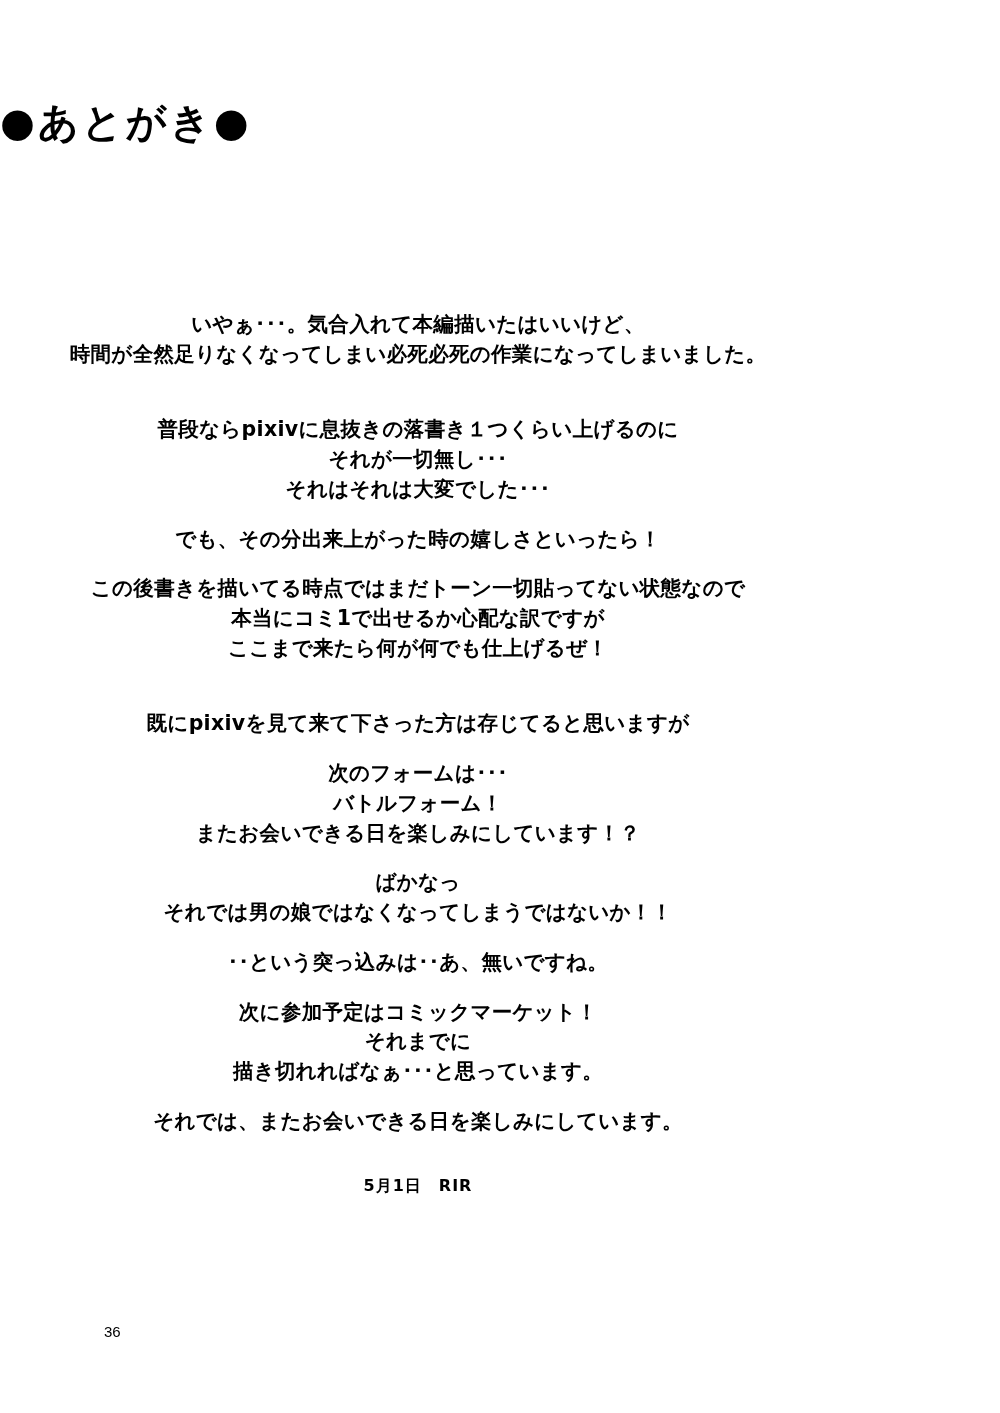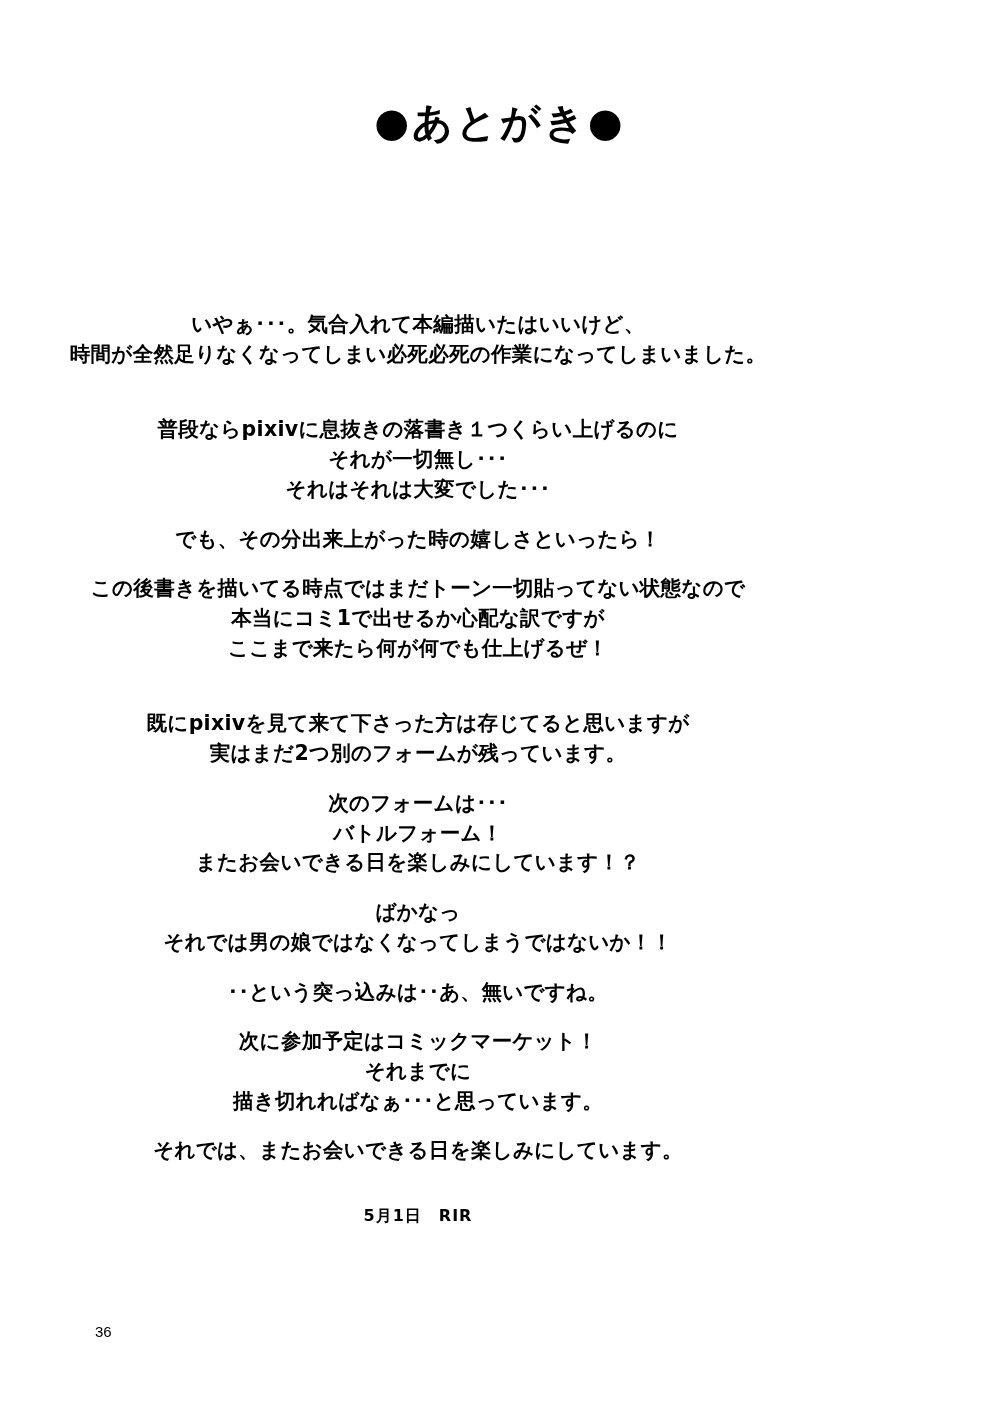--- a/index.html
+++ b/index.html
@@ -17,21 +17,21 @@
   }
   .page {
     position: absolute;
     inset: 0;
   }
   .title {
     position: absolute;
     top: 95px;
     left: 0;
     width: 1000px;
-    text-align: center;
+    text-align: left;
     font-size: 40px;
     font-weight: bold;
     letter-spacing: 3px;
   }
   .body-text {
     position: absolute;
     top: 310px;
     left: 0;
     width: 836px;
     text-align: center;
@@ -54,21 +54,21 @@
     white-space: pre;
   }
   .signature {
     margin-top: 38px;
     font-size: 16px;
     font-weight: bold;
     letter-spacing: 1px;
   }
   .page-number {
     position: absolute;
-    left: 95px;
+    left: 104px;
     top: 1323px;
     font-size: 15px;
     font-family: "Liberation Sans", sans-serif;
     color: #000;
   }
 </style>
 </head>
 <body>
 
 <div class="page">
@@ -92,21 +92,20 @@
     </div>
 
     <div class="para gap-big">
       <span class="line">この後書きを描いてる時点ではまだトーン一切貼ってない状態なので</span>
       <span class="line">本当にコミ1で出せるか心配な訳ですが</span>
       <span class="line">ここまで来たら何が何でも仕上げるぜ！</span>
     </div>
 
     <div class="para gap-small">
       <span class="line">既にpixivを見て来て下さった方は存じてると思いますが</span>
-      <span class="line">実はまだ2つ別のフォームが残っています。</span>
     </div>
 
     <div class="para gap-small">
       <span class="line">次のフォームは･･･</span>
       <span class="line">バトルフォーム！</span>
       <span class="line">またお会いできる日を楽しみにしています！？</span>
     </div>
 
     <div class="para gap-small">
       <span class="line">ばかなっ</span>

